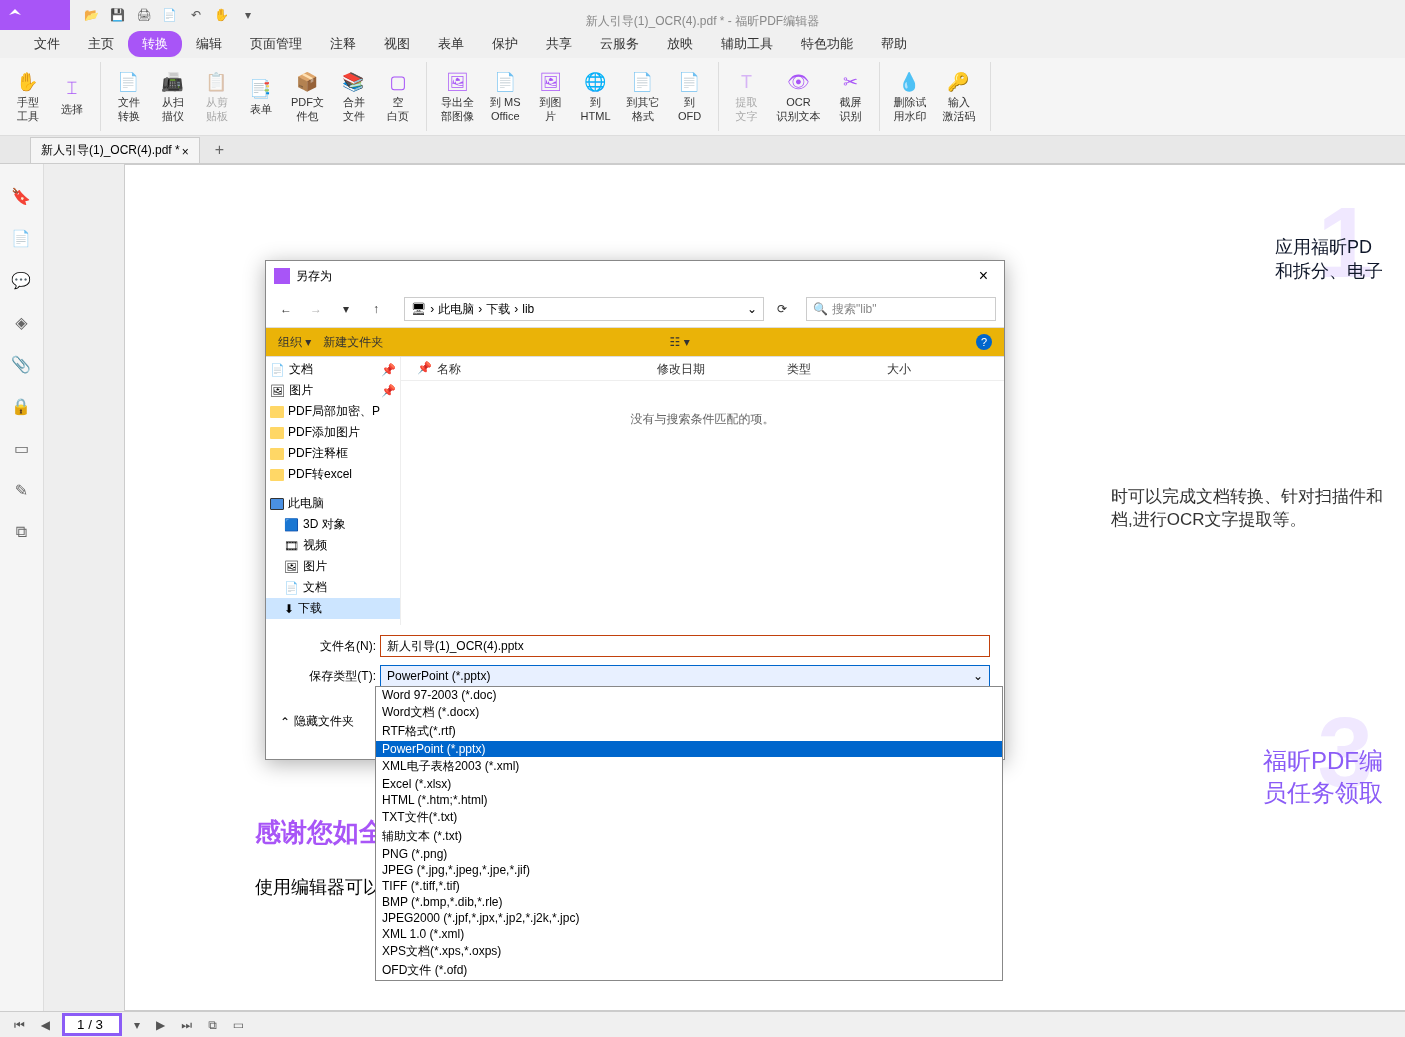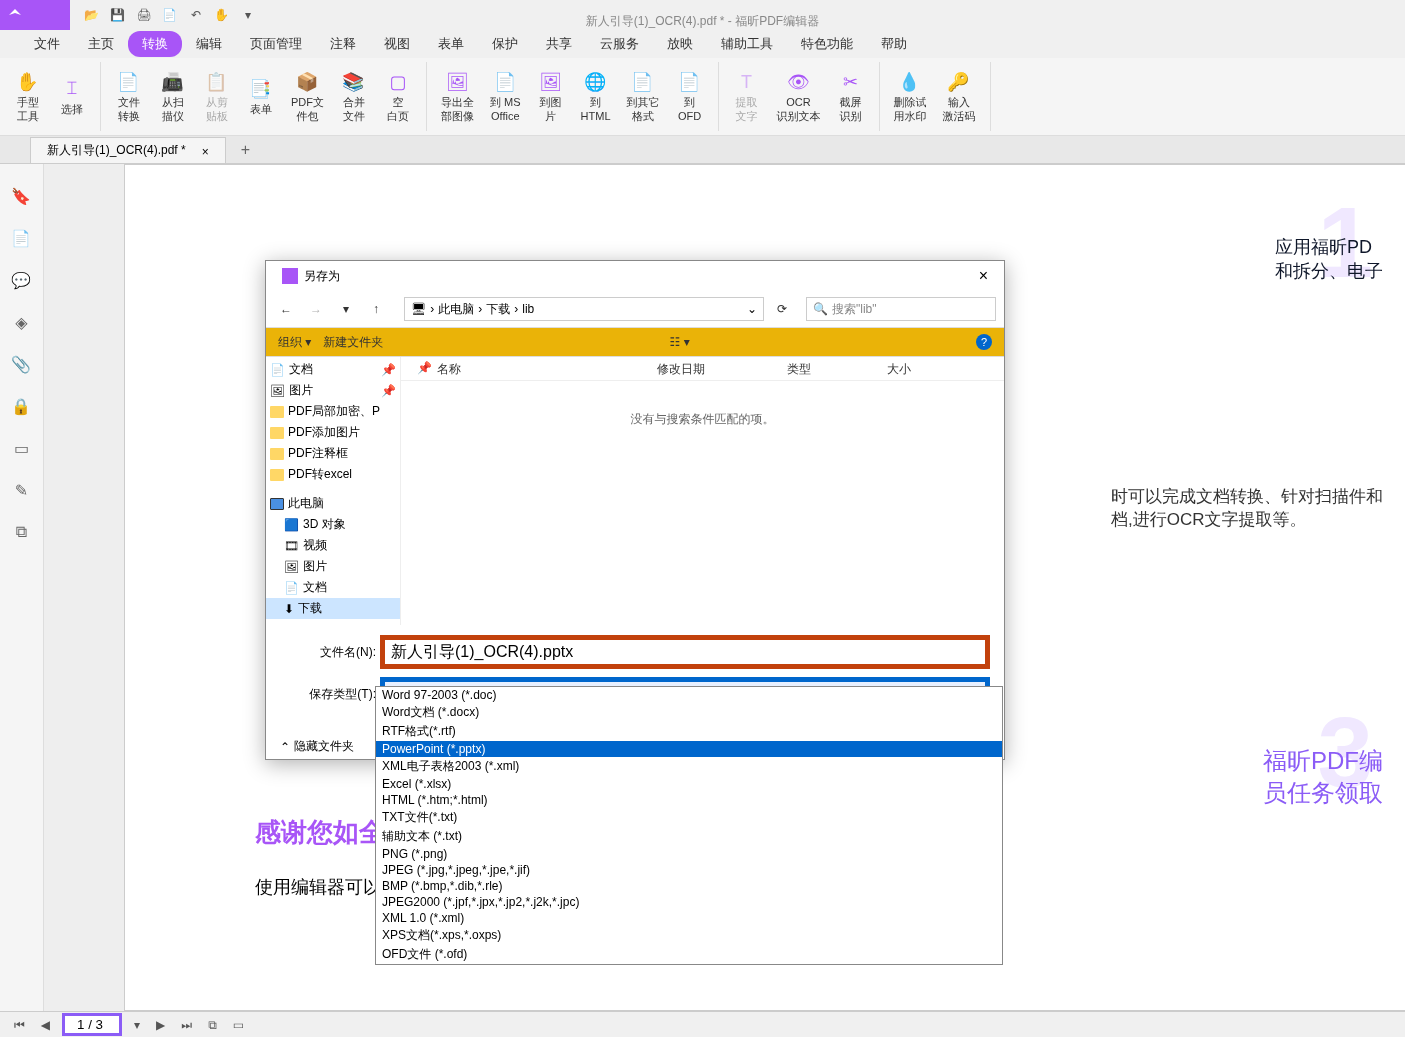--- a/index.html
+++ b/index.html
@@ -20,39 +20,39 @@
 
 .ribbon { height: 78px; background: #f5f5f5; border-bottom: 1px solid #ddd; display: flex; padding: 4px 8px; gap: 8px; }
 .ribbon-group { display: flex; gap: 4px; border-right: 1px solid #ddd; padding-right: 8px; }
 .ribbon-btn { display: flex; flex-direction: column; align-items: center; justify-content: center; padding: 2px 6px; min-width: 40px; cursor: pointer; }
 .ribbon-btn.disabled { opacity: 0.4; }
 .ribbon-icon { width: 24px; height: 24px; display: flex; align-items: center; justify-content: center; font-size: 18px; color: #a855f7; }
 .ribbon-label { font-size: 11px; color: #333; text-align: center; line-height: 1.2; margin-top: 2px; white-space: pre-line; }
 
 
 .tabs { height: 28px; background: #e8e8e8; display: flex; align-items: center; padding-left: 30px; border-bottom: 1px solid #ccc; }
-.tab { padding: 4px 16px; background: #f5f5f5; border: 1px solid #ccc; border-bottom: none; display: flex; align-items: flex-end; gap: 16px; font-size: 12px; }
+.tab { padding: 4px 10px; background: #f5f5f5; border: 1px solid #ccc; border-bottom: none; display: flex; align-items: flex-end; gap: 2px; font-size: 12px; }
 .tab-close { cursor: pointer; }
 .tab-add { margin-left: 15px; font-size: 16px; cursor: pointer; color: #666; }
 
 
 .main { display: flex; height: calc(100% - 30px - 28px - 78px - 28px - 26px); position: relative; }
 .sidebar { width: 44px; background: #f5f5f5; border-right: 1px solid #ddd; display: flex; flex-direction: column; align-items: center; gap: 18px; padding-top: 20px; }
 .sidebar-btn { width: 24px; height: 24px; display: flex; align-items: center; justify-content: center; color: #666; font-size: 16px; cursor: pointer; }
 .content { flex: 1; background: #eee; position: relative; overflow: hidden; }
 .doc-page { position: absolute; left: 80px; top: 0; width: 1300px; height: 100%; background: #fff; border: 1px solid #ccc; }
 
 
 .statusbar { height: 26px; background: #f0f0f0; border-top: 1px solid #ccc; display: flex; align-items: center; padding: 0 10px; gap: 8px; font-size: 12px; }
 .status-btn { cursor: pointer; color: #555; padding: 0 4px; }
 .page-input { width: 60px; border: 3px solid #8b5cf6; padding: 1px 12px; }
 
 
 .dialog { position: absolute; left: 265px; top: 260px; width: 740px; height: 500px; background: #fff; border: 1px solid #888; box-shadow: 0 4px 20px rgba(0,0,0,0.3); z-index: 100; }
-.dlg-title { height: 30px; display: flex; align-items: center; padding: 0 8px; gap: 6px; margin-left: 8px; }
+.dlg-title { height: 30px; display: flex; align-items: center; padding: 0 8px; gap: 6px; }
 .dlg-title-icon { width: 16px; height: 16px; background: #a855f7; }
 .dlg-close { margin-left: auto; font-size: 16px; cursor: pointer; padding: 0 8px; }
 .dlg-nav { height: 36px; display: flex; align-items: center; padding: 0 8px; gap: 6px; }
 .nav-btn { width: 24px; height: 24px; display: flex; align-items: center; justify-content: center; cursor: pointer; color: #333; }
 .path-box { flex: 1; border: 1px solid #ccc; height: 24px; display: flex; align-items: center; padding: 0 6px; gap: 4px; margin-left: 10px; }
 .search-box { width: 190px; border: 1px solid #ccc; height: 24px; display: flex; align-items: center; padding: 0 6px; margin-left: 6px; color: #888; gap: 4px; }
 .dlg-toolbar { height: 30px; background: #eab308; display: flex; align-items: center; padding: 0 12px; gap: 12px; border-top: 1px solid #ddd; border-bottom: 1px solid #ddd; }
 .dlg-toolbar-item { cursor: pointer; color: #333; }
 .dlg-body { display: flex; height: 268px; }
 .tree { width: 135px; border-right: 1px solid #eee; overflow: hidden; padding-top: 2px; position: relative; }
@@ -65,21 +65,21 @@
 .col { padding: 4px 8px; font-size: 12px; color: #333; }
 .col.pinned { width: 20px; }
 .col.name { width: 220px; }
 .col.date { width: 130px; }
 .col.type { width: 100px; }
 .col.size { width: 80px; }
 .empty-msg { text-align: center; margin-top: 30px; color: #666; }
 .dlg-fields { padding: 10px 14px; }
 .field-row { display: flex; align-items: center; margin-bottom: 8px; }
 .field-label { width: 100px; text-align: right; padding-right: 4px; }
-.field-input { flex: 1; border: 5px solid #c2410c; padding: 3px 6px; font-size: 16px; }
+.field-input { flex: 1; border: 1px solid #c2410c; padding: 3px 6px; font-size: 12px; }
 .dlg-footer { display: flex; align-items: center; padding: 8px 14px; }
 .hide-folders { display: flex; align-items: center; gap: 4px; cursor: pointer; }
 
 
 .dropdown { position: absolute; left: 375px; top: 686px; width: 628px; background: #fff; border: 1px solid #888; z-index: 200; }
 .dd-item { padding: 1px 6px; font-size: 12px; cursor: pointer; }
 .dd-item.selected { background: #0066cc; color: #fff; }
 
 
 .doc-text1 { position: absolute; right: 40px; top: 70px; font-size: 18px; color: #0f172a; }
@@ -385,18 +385,19 @@
     <div class="dd-item">Word文档 (*.docx)</div>
     <div class="dd-item">RTF格式(*.rtf)</div>
     <div class="dd-item selected">PowerPoint (*.pptx)</div>
     <div class="dd-item">XML电子表格2003 (*.xml)</div>
     <div class="dd-item">Excel (*.xlsx)</div>
     <div class="dd-item">HTML (*.htm;*.html)</div>
     <div class="dd-item">TXT文件(*.txt)</div>
     <div class="dd-item">辅助文本 (*.txt)</div>
     <div class="dd-item">PNG (*.png)</div>
     <div class="dd-item">JPEG (*.jpg,*.jpeg,*.jpe,*.jif)</div>
+    <div class="dd-item">TIFF (*.tiff,*.tif)</div>
     <div class="dd-item">BMP (*.bmp,*.dib,*.rle)</div>
     <div class="dd-item">JPEG2000 (*.jpf,*.jpx,*.jp2,*.j2k,*.jpc)</div>
     <div class="dd-item">XML 1.0 (*.xml)</div>
     <div class="dd-item">XPS文档(*.xps,*.oxps)</div>
     <div class="dd-item">OFD文件 (*.ofd)</div>
   </div>
 
 </body></html>

